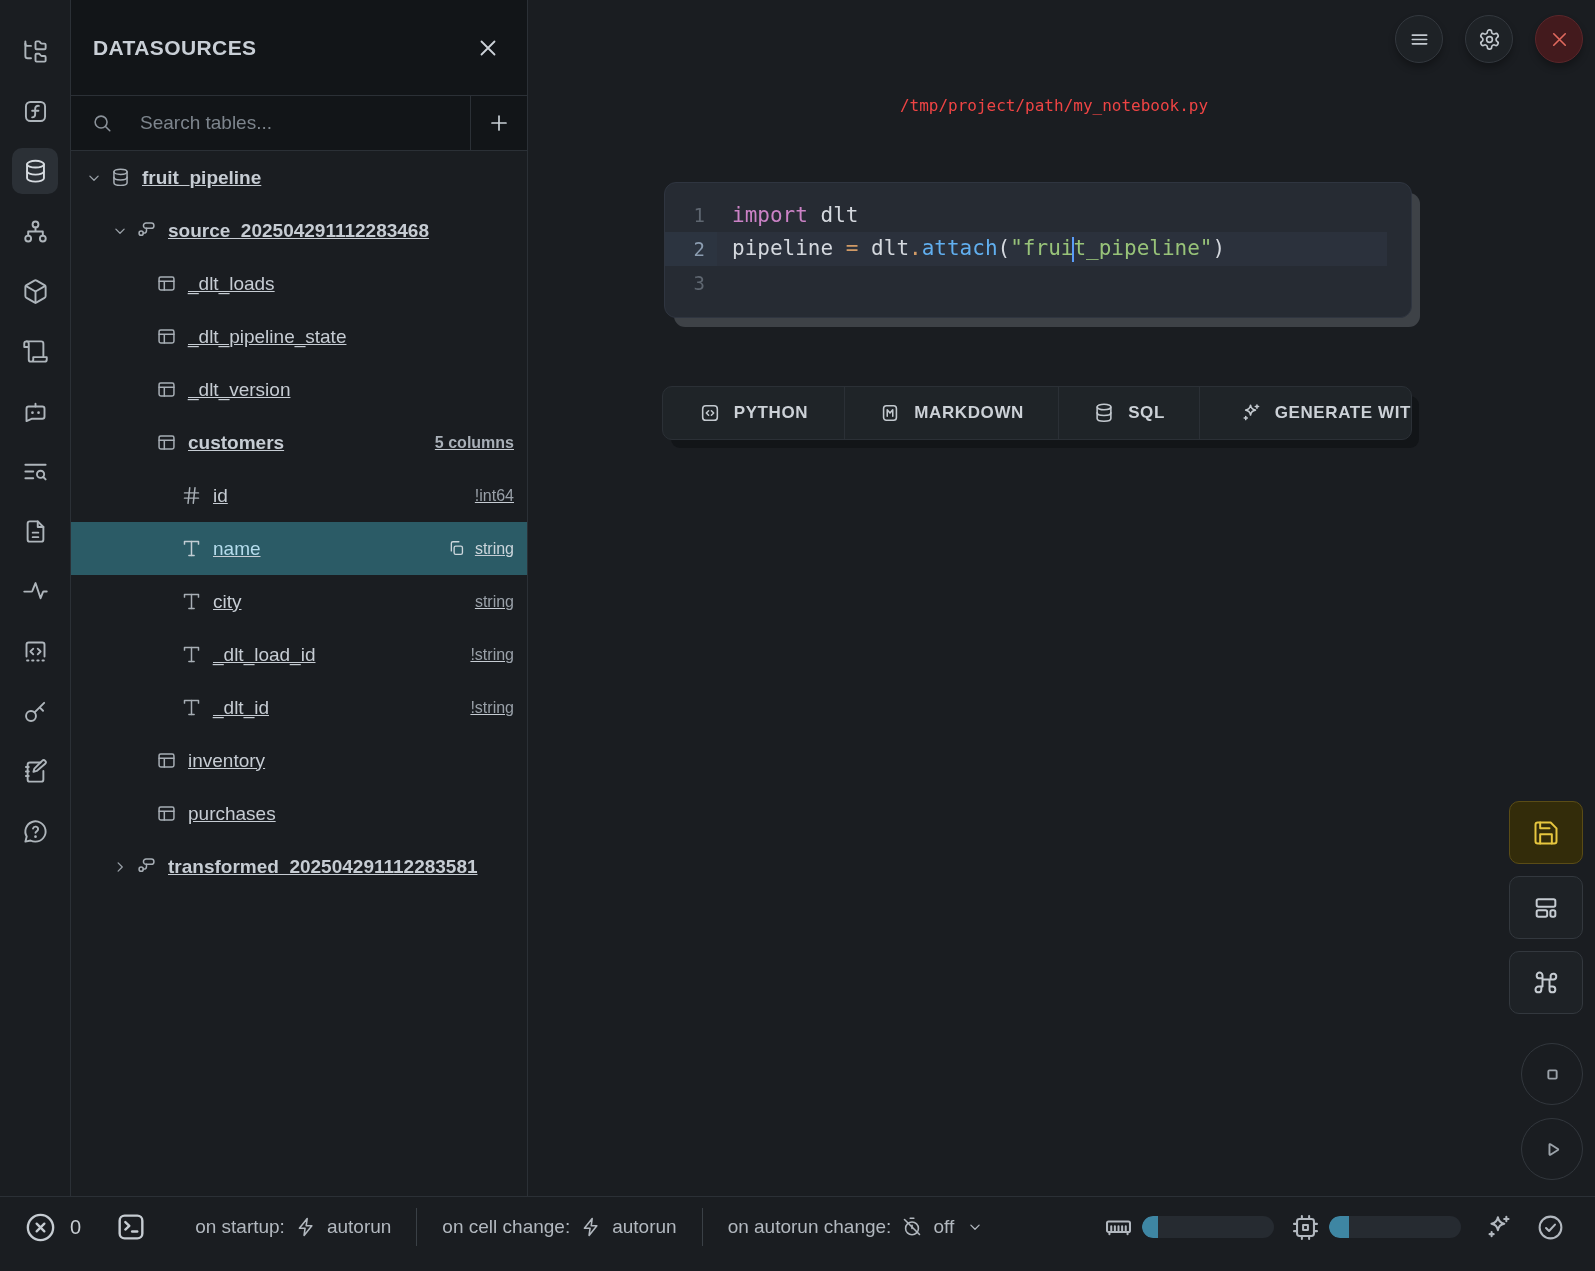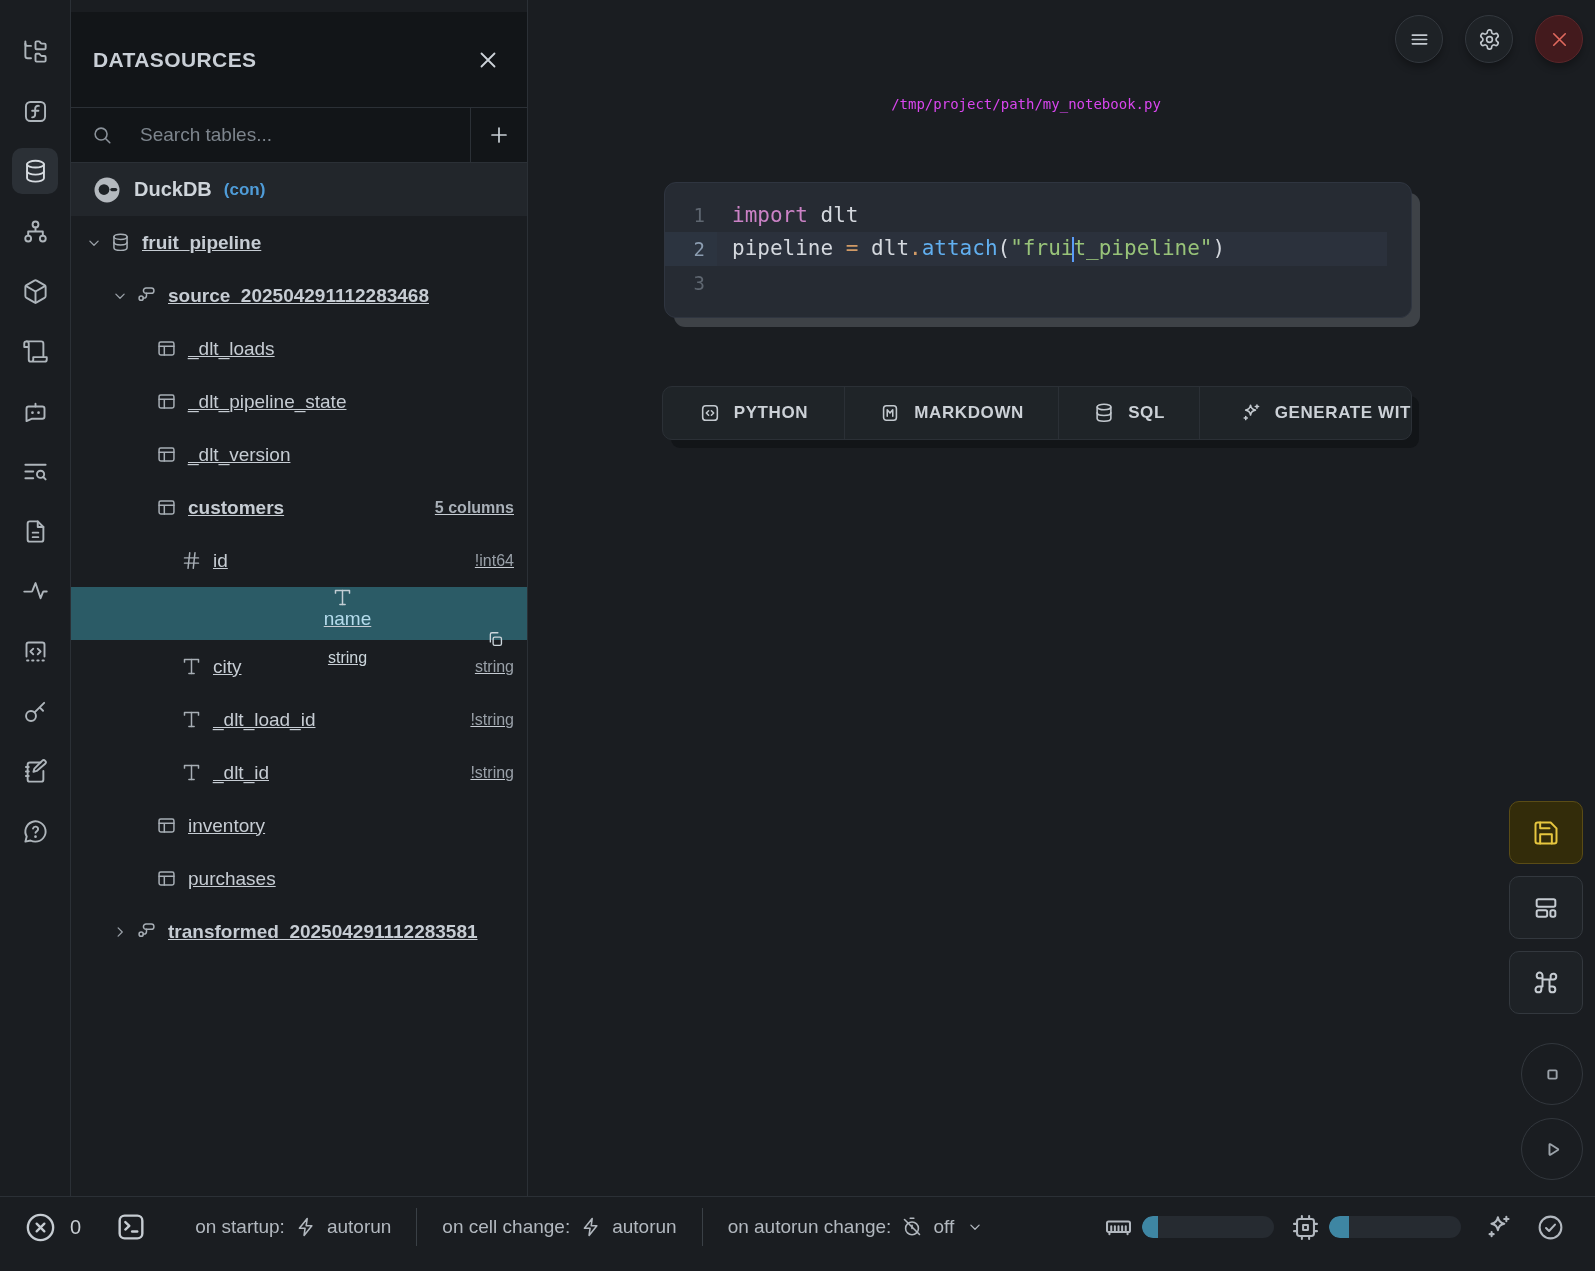--- a/index.html
+++ b/index.html
@@ -19,21 +19,21 @@
     align-items:center; padding-top:28px; gap:14px; }
   .act-btn{ width:46px; height:46px; border-radius:10px; display:flex; align-items:center;
     justify-content:center; color:var(--icon); cursor:pointer; }
   .act-btn .i{ width:27px; height:27px; }
   .act-btn.active{ background:#2b3036; color:#d6dbe0; }
 
   
   .panel{ position:absolute; left:71px; top:0; width:457px; height:1196px;
     border-right:1px solid var(--border); background:var(--bg); }
   .panel-header{ height:96px; background:var(--bg-dark); border-bottom:1px solid var(--border);
-    display:flex; align-items:center; justify-content:space-between; padding:0 26px 0 22px;margin-top:12px; }
+    display:flex; align-items:center; justify-content:space-between; padding:0 26px 0 22px; }
   .panel-title{ font-size:21px; font-weight:bold; letter-spacing:.4px; color:#c9cfd6; }
   .icon-btn{ background:none; border:none; color:#ccd2d8; cursor:pointer; display:flex; }
   .icon-btn .i{ width:26px; height:26px; }
   .search-row{ height:55px; background:var(--bg-dark); border-bottom:1px solid var(--border); display:flex; }
   .search-box{ flex:1; display:flex; align-items:center; gap:27px; padding:0 20px;
     border-right:1px solid var(--border); }
   .search-box .i{ width:22px; height:22px; color:#8b929a; }
   .search-box input{ flex:1; background:none; border:none; outline:none; color:#c6ccd3;
     font-size:19px; font-family:"Liberation Sans",sans-serif; }
   .search-box input::placeholder{ color:#7d858d; }
@@ -48,38 +48,38 @@
 
   .tree-row{ height:53px; display:flex; align-items:center; padding-right:13px; cursor:pointer;text-decoration:underline; }
   .tree-row .chev{ width:18px; height:18px; color:#9aa1a8; margin-right:7px; }
   .tree-row .kind{ color:#a7aeb5; margin-right:11px; }
   .tree-row .kind.i{ width:21px; height:21px; }
   .tree-row .lbl{ font-size:19px; color:var(--text); white-space:nowrap; }
   .tree-row .lbl.b{ font-weight:bold; }
   .tree-row .lbl.sb{ font-weight:600; }
   .tree-row .right{ margin-left:auto; font-size:16px; color:var(--muted); }
   .tree-row .right.b{ font-weight:600; color:#a9b0b8; }
-  .tree-row.selected{ background:var(--sel-bg);flex-direction:column; }
+  .tree-row.selected{ background:var(--sel-bg); }
   .tree-row.selected .lbl{ color:var(--sel-fg); }
   .tree-row.selected .kind{ color:#c2cdd4; }
   .tree-row.selected .right{ color:#ccd6dc; }
   .copy{ width:19px; height:19px; color:#ccd6dc; margin-right:9px; margin-left:auto; }
   .tree-row.selected .right{ margin-left:0; }
 
   
   .main{ position:absolute; left:528px; top:0; right:0; height:1196px; }
   .window-buttons{ position:absolute; top:15px; right:12px; display:flex; gap:22px; }
   .circle-btn{ width:48px; height:48px; border-radius:50%; border:1px solid #33383e;
     background:#1e2226; color:#c3c9cf; display:flex; align-items:center; justify-content:center;
     cursor:pointer; box-shadow:0 5px 7px rgba(0,0,0,.28); }
   .circle-btn .i{ width:23px; height:23px; }
   .circle-btn.danger{ background:#431a1d; border-color:#5b262a; color:var(--close-red); }
 
-  .file-path{ position:absolute; top:96px; left:124px; width:748px; text-align:center;
-    font-family:"DejaVu Sans Mono",monospace; font-size:14px; color:#d946ef; }
+  .file-path{ position:absolute; top:96px; left:152px; width:748px; text-align:center;
+    font-family:"DejaVu Sans Mono",monospace; font-size:16px; color:#ef4444; }
 
   .cell{ position:absolute; left:136px; top:182px; width:748px; height:136px;
     background:#262b33; border:1px solid #2f3540; border-radius:12px;
     box-shadow:9px 10px 0 -1px #3e4247; padding-top:15px; overflow:hidden; }
   .code-line{ position:relative; height:34px; display:flex; align-items:center;
     font-family:"DejaVu Sans Mono",monospace; font-size:21px; }
   .code-line .band{ position:absolute; left:52px; right:24px; top:0; bottom:0;
     background:#2b313c; }
   .gutter{ position:relative; width:52px; flex:none; height:100%; display:flex;
     align-items:center; justify-content:flex-end; padding-right:12px;
@@ -294,31 +294,20 @@
         <input placeholder="Search tables..." style="">
       </div>
       <button class="add-btn">
           <span class="i">
             <svg viewBox="0 0 24 24" fill="none" stroke="currentColor" stroke-width="1.7" stroke-linecap="round" stroke-linejoin="round">
               <path d="M12 5v14M5 12h14"></path>
             </svg>
           </span>
         </button>
     </div>
-    <div class="conn-row">
-      <span class="duck i">
-        <svg viewBox="0 0 24 24">
-            <circle cx="12" cy="12" r="10" fill="#b4b9be"></circle>
-            <circle cx="9.6" cy="11.6" r="4.3" fill="#1e2226"></circle>
-            <rect x="14.6" y="10.3" width="5.6" height="2.7" rx="1.35" fill="#1e2226"></rect>
-          </svg>
-      </span>
-      <span class="conn-name">DuckDB</span>
-      <span class="conn-var">(con)</span>
-    </div>
     <div id="tree">
         <div class="tree-row" style="padding-left: 14px;">
           <span class="i chev">
             <svg viewBox="0 0 24 24" fill="none" stroke="currentColor" stroke-width="1.7" stroke-linecap="round" stroke-linejoin="round">
               <path d="M6.5 9.5l5.5 5.5 5.5-5.5"></path>
             </svg>
           </span>
           <span class="i kind">
             <svg viewBox="0 0 24 24" fill="none" stroke="currentColor" stroke-width="1.7" stroke-linecap="round" stroke-linejoin="round">
               <ellipse cx="12" cy="5.5" rx="7.5" ry="3"></ellipse>

